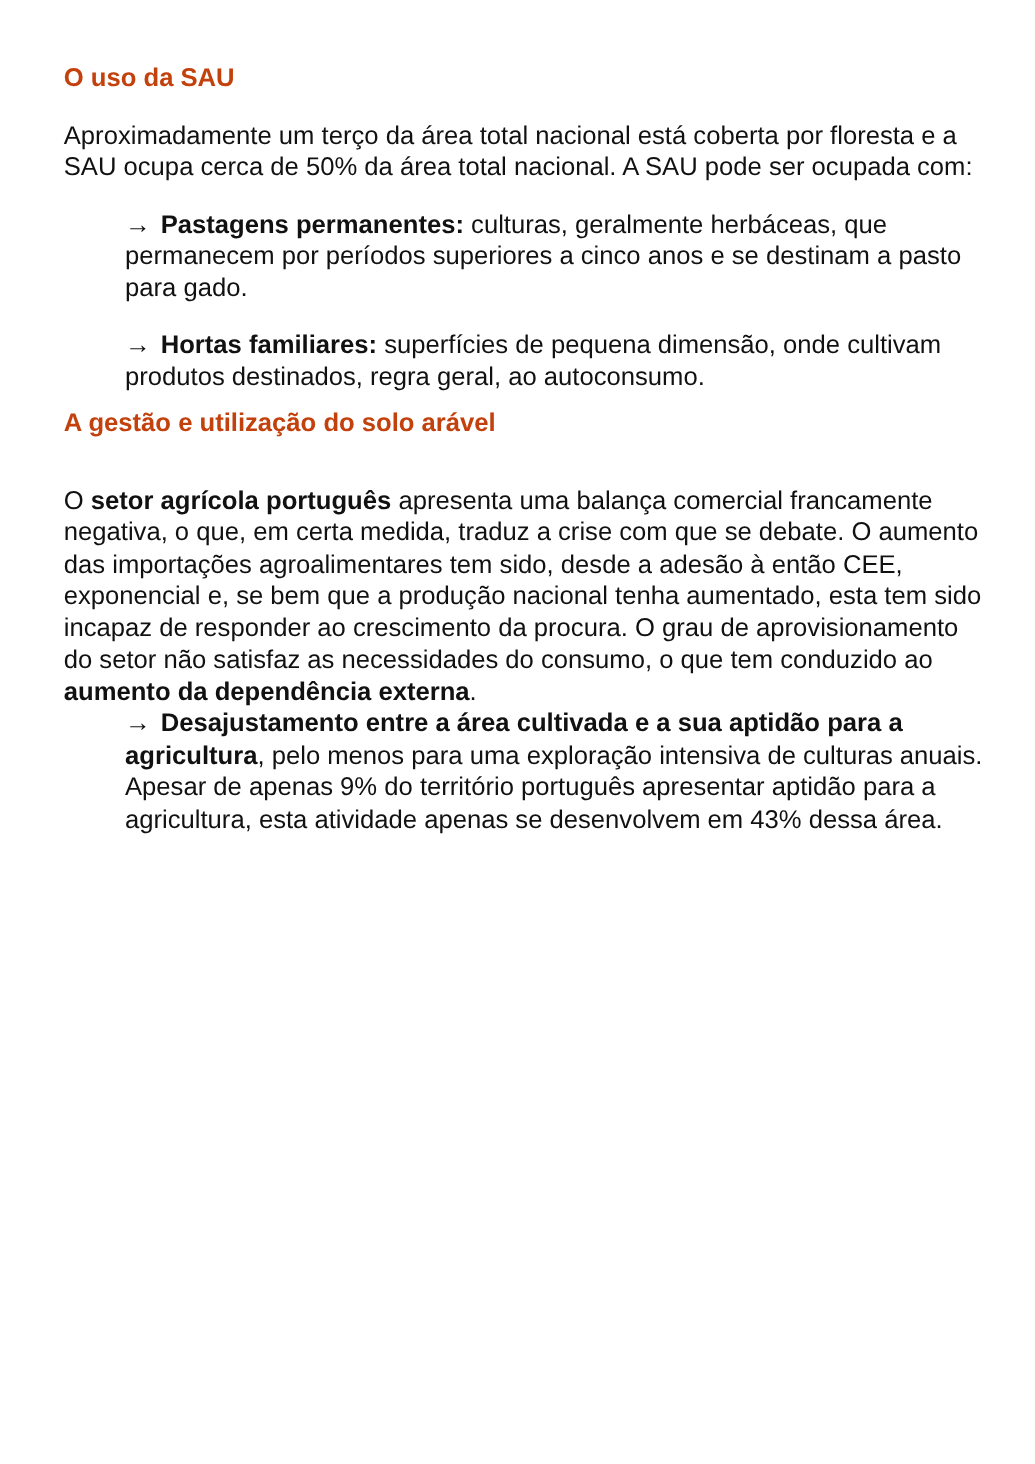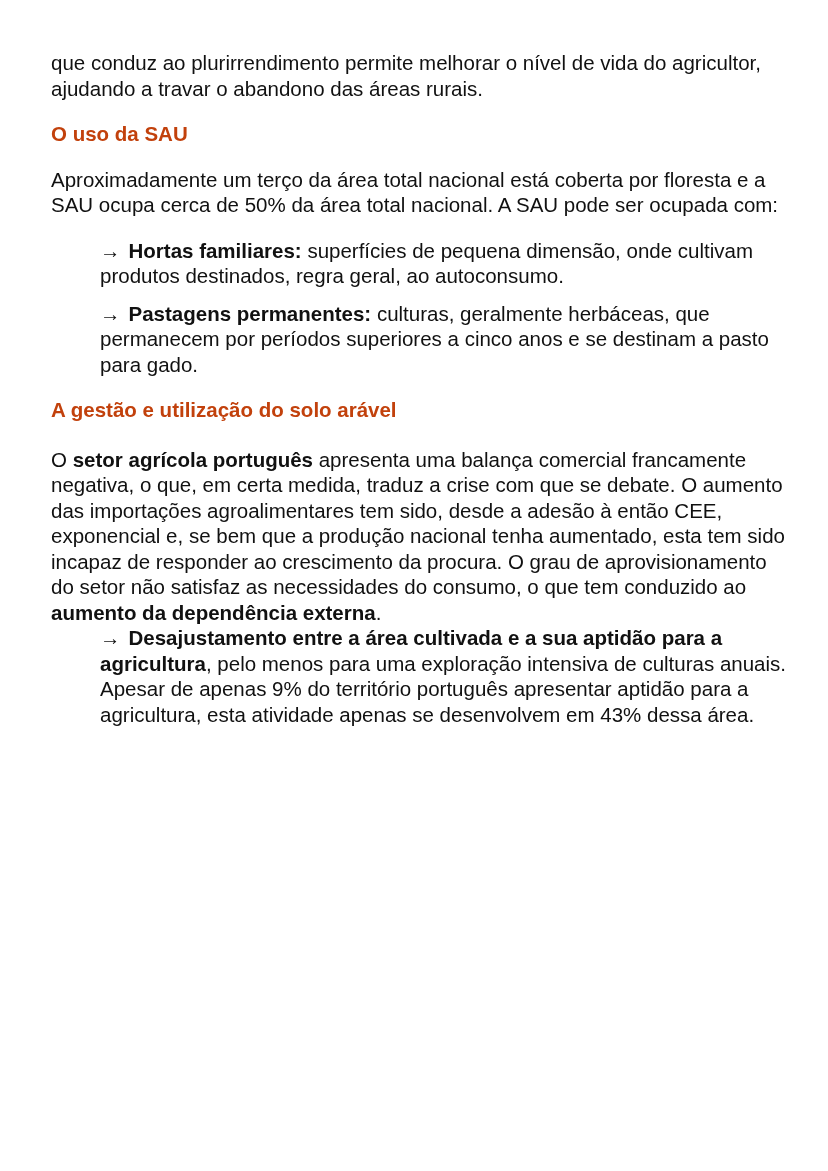--- a/index.html
+++ b/index.html
@@ -10,37 +10,36 @@
   .h { font-size: 20.5px; line-height: 25.5px; font-weight: bold; color: #c2410c; margin: 0; }
   .item { font-size: 20.5px; line-height: 25.5px; margin: 0 0 0 49px; }
   .arrow { display: inline-block; margin-right: 8px; }
   b { font-weight: bold; }
 </style>
 </head>
 <body>
 
 <div class="page">
 
-  <p class="p" style="margin-bottom:20px;">que conduz ao plurirrendimento permite melhorar o nível de vida do agricultor, ajudando a travar o abandono das áreas rurais.</p>
 
   <h2 class="h" style="margin-bottom:20px;">O uso da SAU</h2>
 
   <p class="p" style="margin-bottom:20px;">Aproximadamente um terço da área total nacional está coberta por floresta e a SAU ocupa cerca de 50% da área total nacional. A SAU pode ser ocupada com:</p>
 
 
 
+  <p class="item" style="margin-bottom:20px;">
+    <span class="arrow">→</span><b>Pastagens permanentes:</b><span> culturas, geralmente herbáceas, que permanecem por períodos superiores a cinco anos e se destinam a pasto para gado.</span>
+  </p>
+
   <p class="item" style="margin-bottom:12px;">
     <span class="arrow">→</span><b>Hortas familiares:</b><span> superfícies de pequena dimensão, onde cultivam produtos destinados, regra geral, ao autoconsumo.</span>
   </p>
 
-  <p class="item" style="margin-bottom:20px;">
-    <span class="arrow">→</span><b>Pastagens permanentes:</b><span> culturas, geralmente herbáceas, que permanecem por períodos superiores a cinco anos e se destinam a pasto para gado.</span>
-  </p>
-
-  <h2 class="h" style="margin-bottom:24px;">A gestão e utilização do solo arável</h2>
+  <h2 class="h" style="margin-bottom:36px;">A gestão e utilização do solo arável</h2>
 
   <p class="p">
     <span>O </span><b>setor agrícola português</b><span> apresenta uma balança comercial francamente negativa, o que, em certa medida, traduz a crise com que se debate. O aumento das importações agroalimentares tem sido, desde a adesão à então CEE, exponencial e, se bem que a produção nacional tenha aumentado, esta tem sido incapaz de responder ao crescimento da procura. O grau de aprovisionamento do setor não satisfaz as necessidades do consumo, o que tem conduzido ao </span><b>aumento da dependência externa</b><span>.</span>
   </p>
 
 
   <p class="item">
     <span class="arrow">→</span><b>Desajustamento entre a área cultivada e a sua aptidão para a agricultura</b><span>, pelo menos para uma exploração intensiva de culturas anuais. Apesar de apenas 9% do território português apresentar aptidão para a agricultura, esta atividade apenas se desenvolvem em 43% dessa área.</span>
   </p>
 

